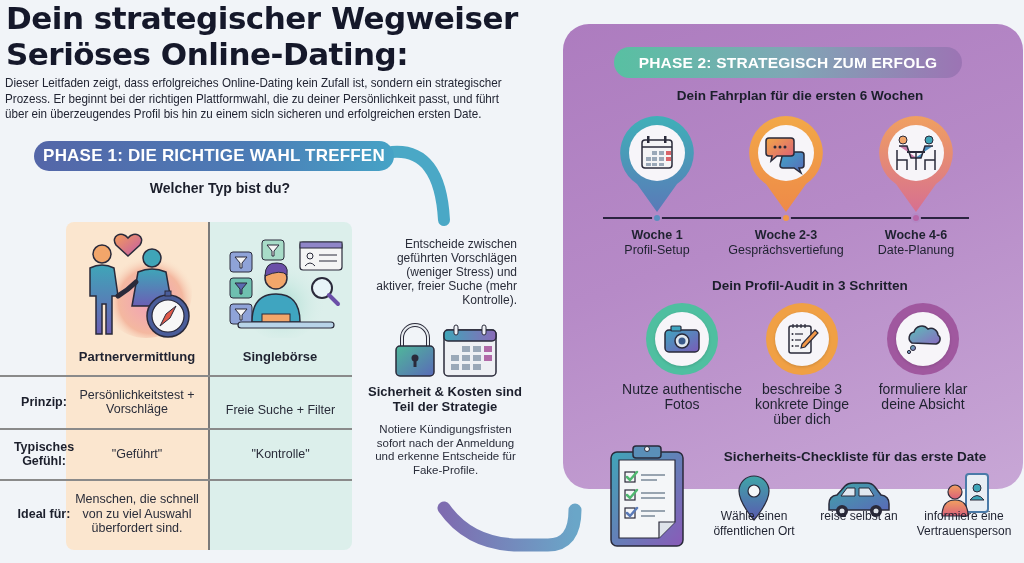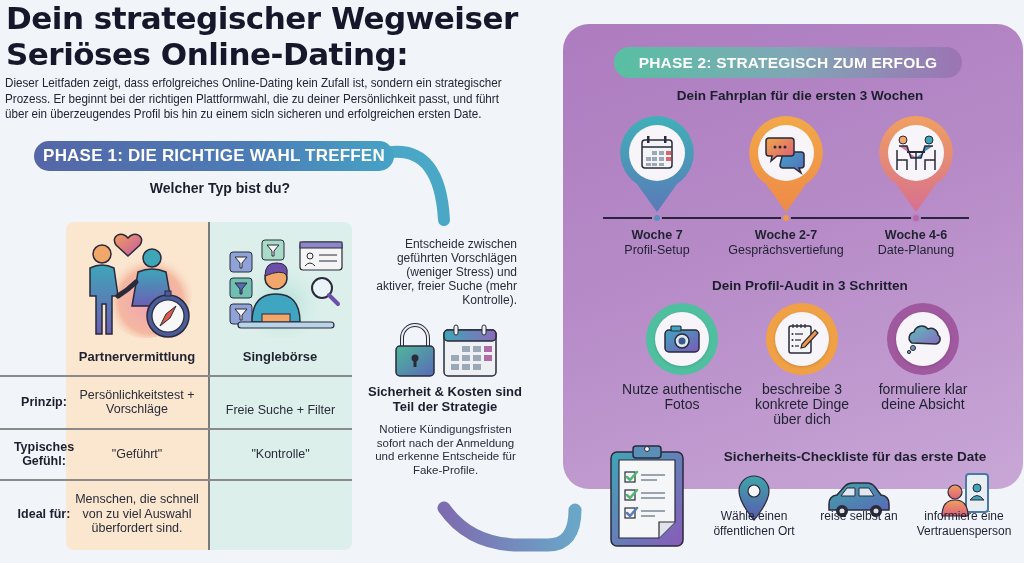--- a/index.html
+++ b/index.html
@@ -275,21 +275,21 @@
     </g>
     <rect x="92" y="24" width="8" height="6" fill="#b06aa8"></rect>
       <rect x="92" y="33" width="8" height="6" fill="#b06aa8"></rect>
   </g>
 </svg>
 <div class="mid-h">Sicherheit &amp; Kosten sind Teil der Strategie</div>
 <div class="mid-text2">Notiere Kündigungsfristen sofort nach der Anmeldung und erkenne Entscheide für Fake-Profile.</div>
 
 <div class="p2-panel"></div>
 <div class="phase2-pill">PHASE 2: STRATEGISCH ZUM ERFOLG</div>
-<div class="sub-h p2-sub1">Dein Fahrplan für die ersten 3 Wochen</div>
+<div class="sub-h p2-sub1">Dein Fahrplan für die ersten 6 Wochen</div>
 
 <div class="timeline-line"></div>
 
 <svg class="pin" style="left:616px;top:112px;" viewBox="0 0 82 110">
   <defs>
       <linearGradient id="pinA" x1="0" y1="0" x2="0" y2="1">
         <stop offset="0" stop-color="#3fb0b8"></stop>
         <stop offset="1" stop-color="#5a7ab8"></stop>
       </linearGradient>
     </defs>
@@ -352,25 +352,25 @@
   <line x1="41" y1="40" x2="41" y2="58" stroke="#2a2a3a" stroke-width="1.5"></line>
   <path d="M 22 38 v 20 M 22 48 h 10 v 10" fill="none" stroke="#2a2a3a" stroke-width="1.5"></path>
   <path d="M 60 38 v 20 M 60 48 h -10 v 10" fill="none" stroke="#2a2a3a" stroke-width="1.5"></path>
 </svg>
 
 <div class="pin-dot" style="left:652px;background:#5a8fc0;"></div>
 <div class="pin-dot" style="left:781px;background:#f29848;"></div>
 <div class="pin-dot" style="left:911px;background:#b866a8;"></div>
 
 <div class="week-label" style="left:582px;">
-  <b>Woche 7</b>
+  <b>Woche 1</b>
   <span>Profil-Setup</span>
 </div>
 <div class="week-label" style="left:711px;">
-  <b>Woche 2-7</b>
+  <b>Woche 2-3</b>
   <span>Gesprächsvertiefung</span>
 </div>
 <div class="week-label" style="left:841px;">
   <b>Woche 4-6</b>
   <span>Date-Planung</span>
 </div>
 
 <div class="sub-h p2-sub2">Dein Profil-Audit in 3 Schritten</div>
 
 <div class="audit-icon" style="left:646px;background:#4fbfa0;">

